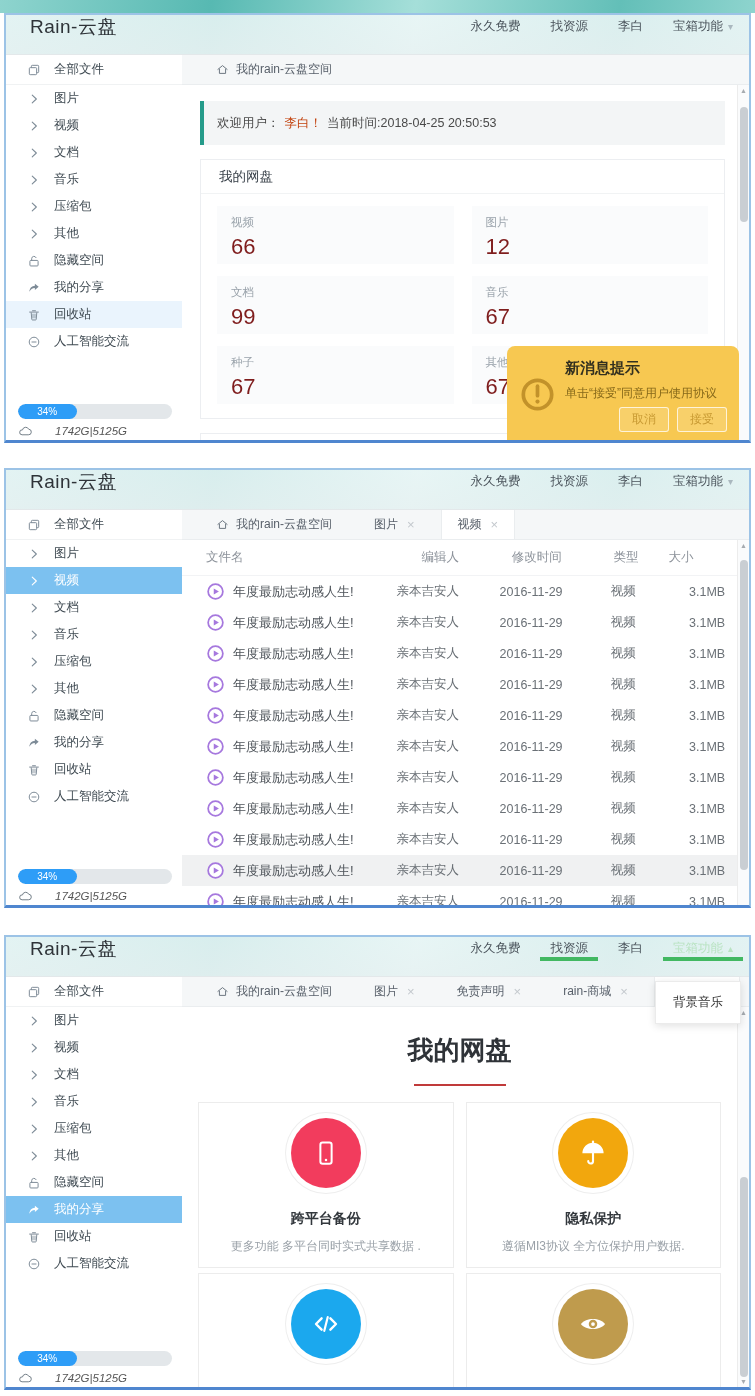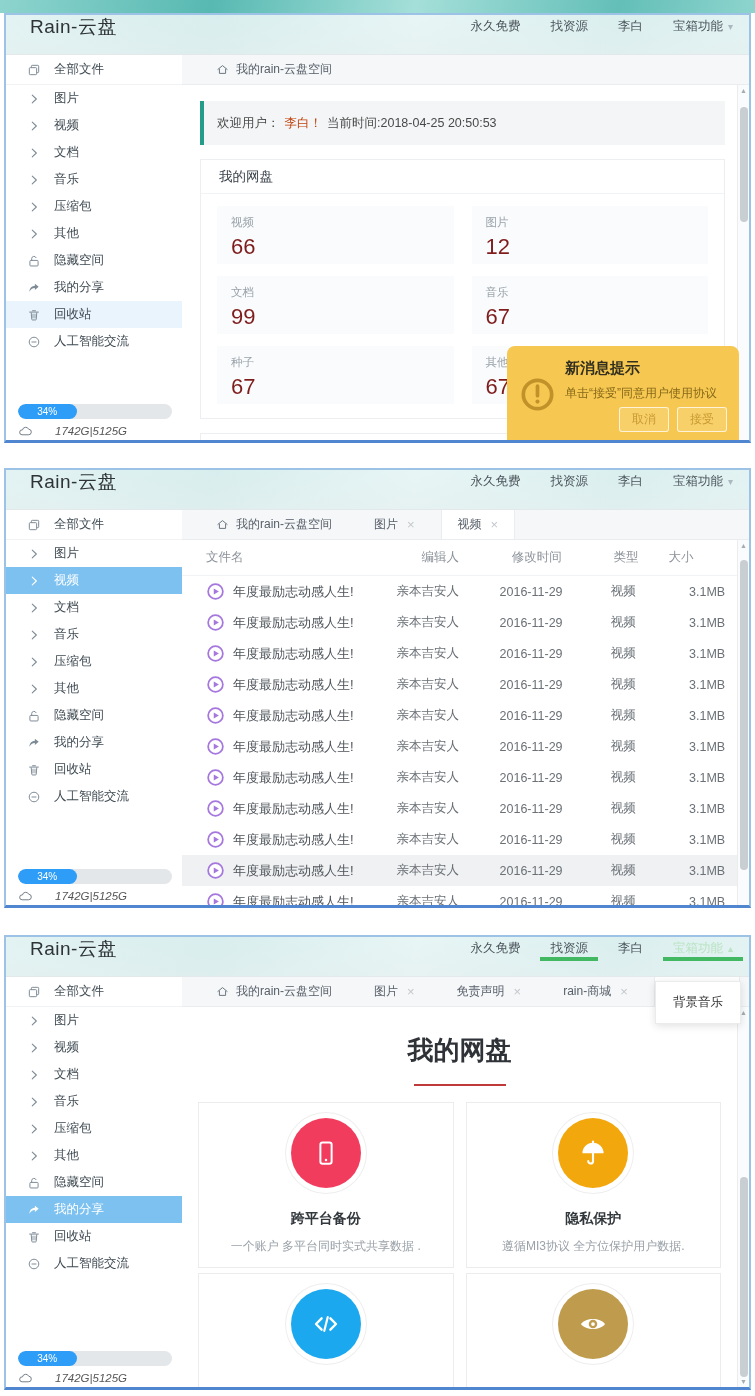--- a/index.html
+++ b/index.html
@@ -869,21 +869,21 @@
         </div>
         <div class="features">
 
             <div class="feat">
               <div class="feat-circle" style="background: rgb(242, 60, 93); color: rgb(242, 60, 93);">
                 <svg>
                   <use href="#i-phone"></use>
                 </svg>
               </div>
               <div class="feat-title">跨平台备份</div>
-              <div class="feat-desc">一个账户 多平台同时实式共享数据 .</div>
+              <div class="feat-desc">更多功能 多平台同时实式共享数据 .</div>
             </div>
 
             <div class="feat">
               <div class="feat-circle" style="background: rgb(242, 167, 13); color: rgb(242, 167, 13);">
                 <svg>
                   <use href="#i-umbrella"></use>
                 </svg>
               </div>
               <div class="feat-title">隐私保护</div>
               <div class="feat-desc">遵循MI3协议 全方位保护用户数据.</div>

